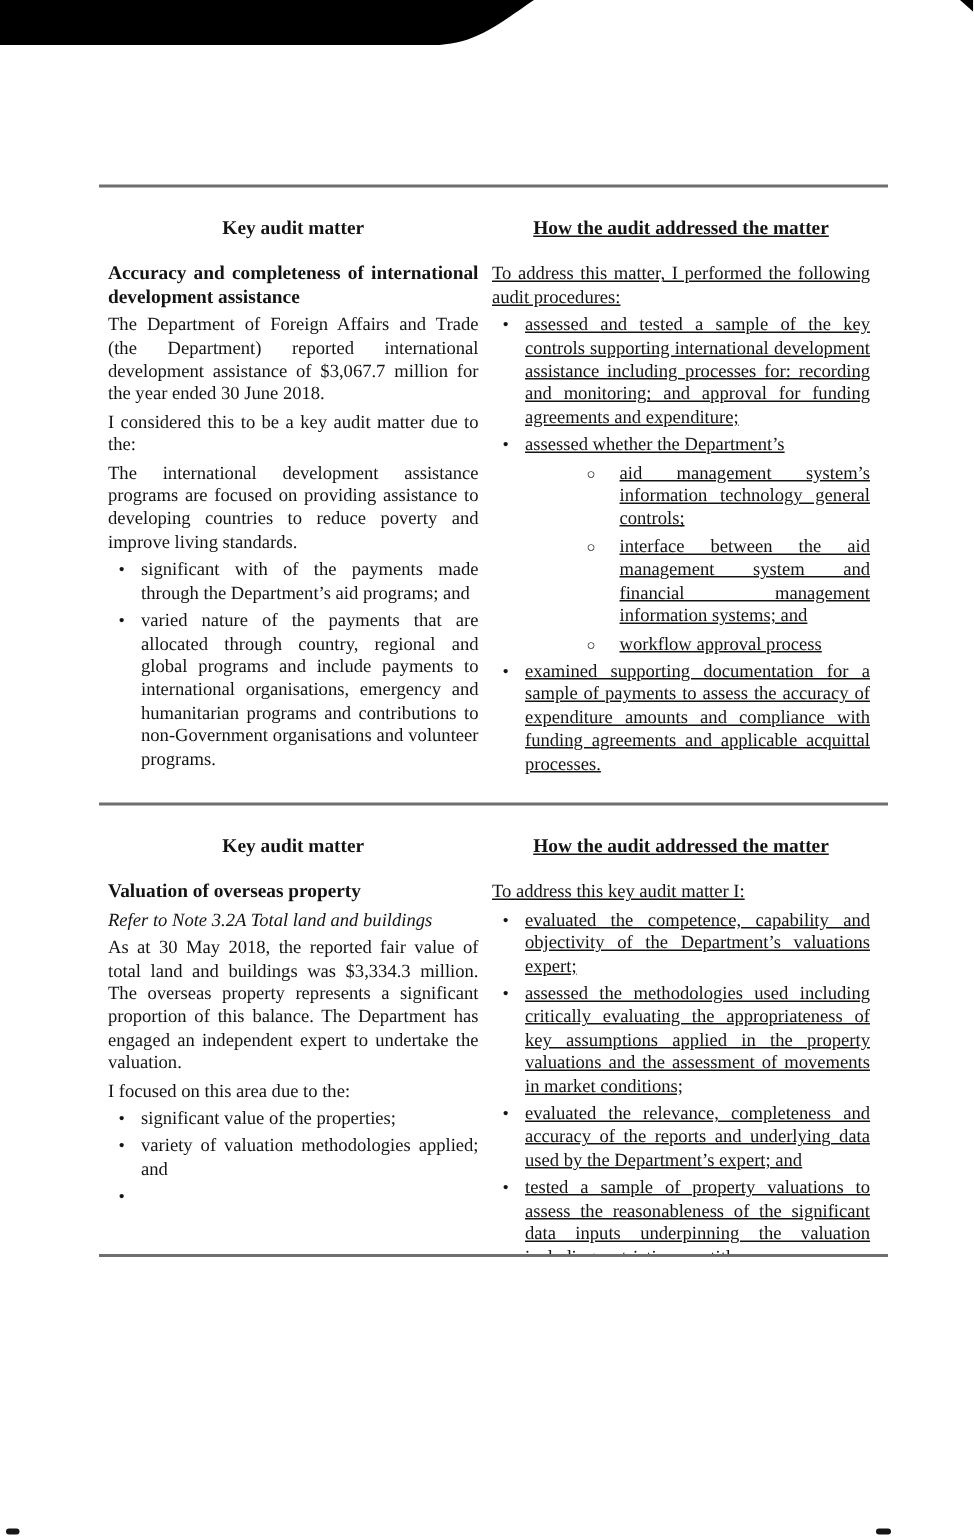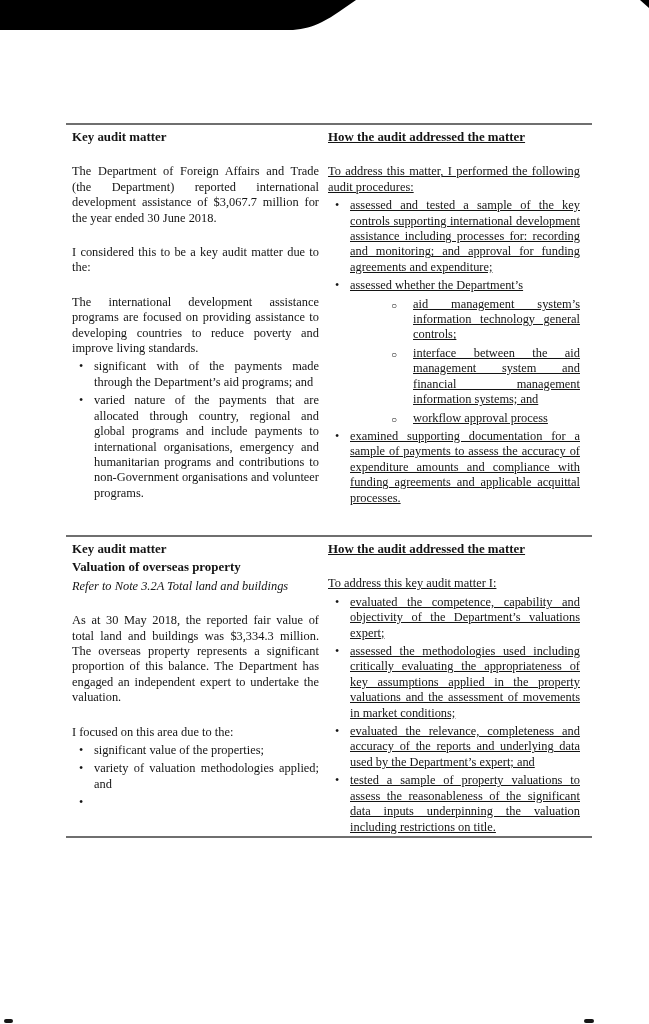--- a/index.html
+++ b/index.html
@@ -31,24 +31,24 @@
   .cell {
     font-size: 12.4px;
     line-height: 15.4px;
     text-align: justify;
     box-sizing: border-box;
     padding-top: 5px;
   }
   .cell-left  { width: 247px; margin-left: 6px; }
   .cell-right { width: 252px; margin-left: 9px; text-decoration: underline; }
 
-  .hdr  { font-weight: bold; font-size: 12.9px; margin: 0; text-align: left; }
+  .hdr  { font-weight: bold; font-size: 12.9px; margin: 15px; text-align: center; }
   .ttl  { font-weight: bold; font-size: 12.9px; margin: 3px 0 0; text-align: justify; }
   .ref  { font-style: italic; margin: 3px 0 0; text-align: justify; }
-  .para { margin: 19px 0 0; }
+  .para { margin: 3px 0 0; }
 
   .bullet { position: relative; padding-left: 22px; margin-top: 3px; }
   .bullet .mk { position: absolute; left: 7px; top: 0; font-size: 12px; }
   .subbullet { position: relative; padding-left: 85px; margin-top: 3px; }
   .subbullet .mk { position: absolute; left: 63px; top: 1px; font-size: 10px; }
   .cont { margin: 3px 0 0; padding-left: 22px; }
 </style>
 </head>
 <body>
 
@@ -60,20 +60,21 @@
   </svg>
   <div class="speck speck-bl"></div>
   <div class="speck speck-br"></div>
 
   <div class="doc">
 
     <div class="audit-table table-1">
 
       <div class="cell cell-left">
         <p class="hdr">Key audit matter</p>
+        <p class="ttl">Accuracy and completeness of international development assistance</p>
         <p class="para">The Department of Foreign Affairs and Trade (the Department) reported international development assistance of $3,067.7 million for the year ended 30 June 2018.</p>
         <p class="para">I considered this to be a key audit matter due to the:</p>
         <p class="para">The international development assistance programs are focused on providing assistance to developing countries to reduce poverty and improve living standards.</p>
         <div class="bullet">
           <span class="mk">•</span>
           <span>significant with of the payments made through the Department’s aid programs; and</span>
         </div>
         <div class="bullet">
           <span class="mk">•</span>
           <span>varied nature of the payments that are allocated through country, regional and global programs and include payments to international organisations, emergency and humanitarian programs and contributions to non-Government organisations and volunteer programs.</span>

